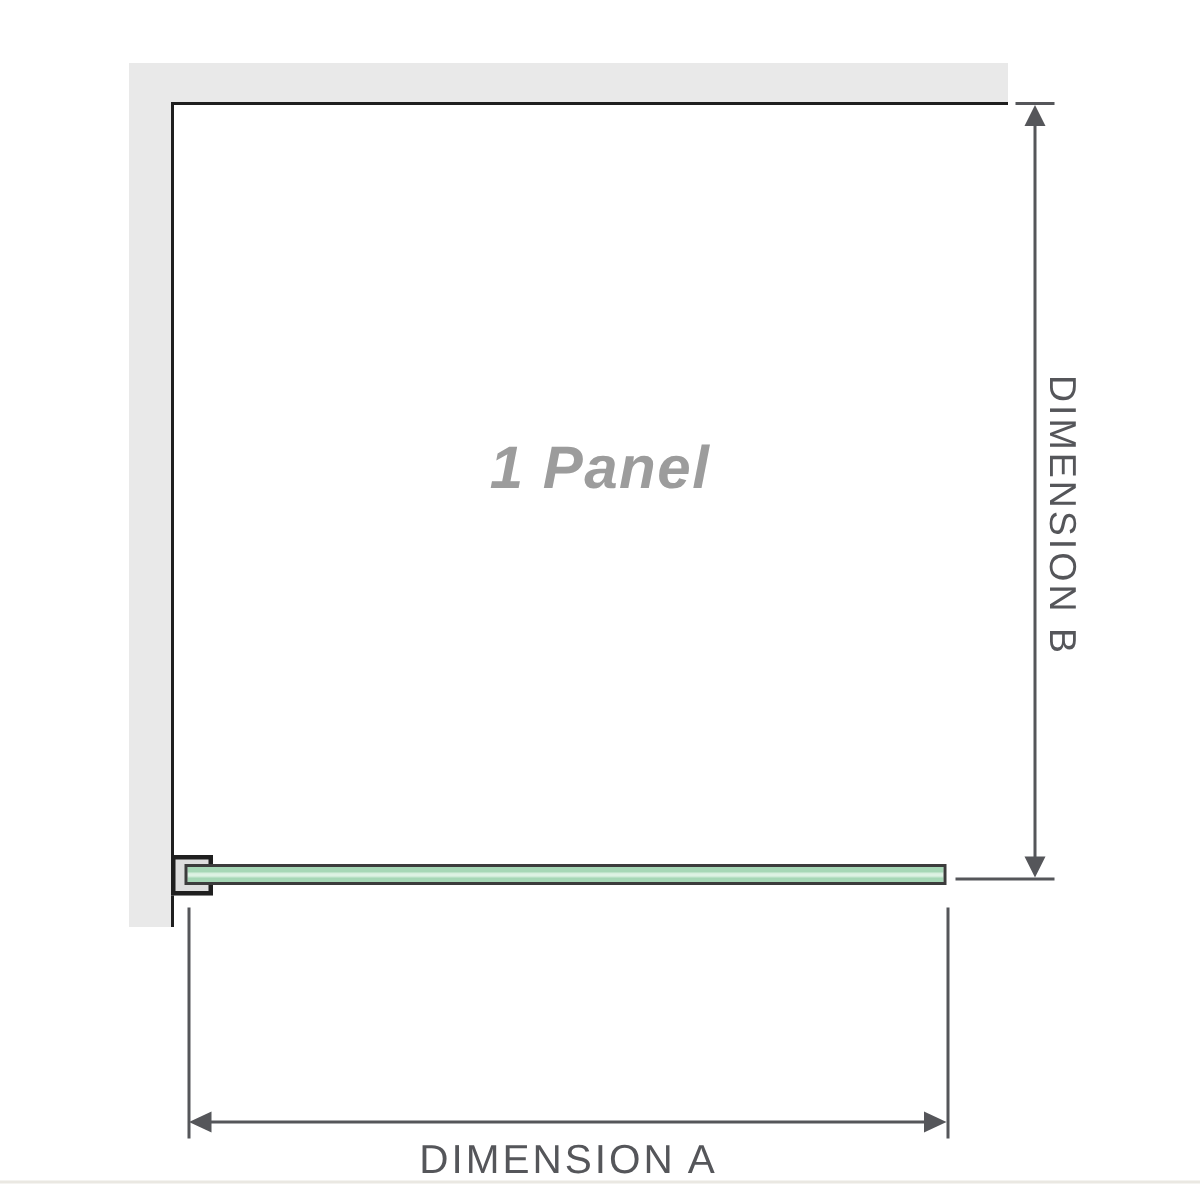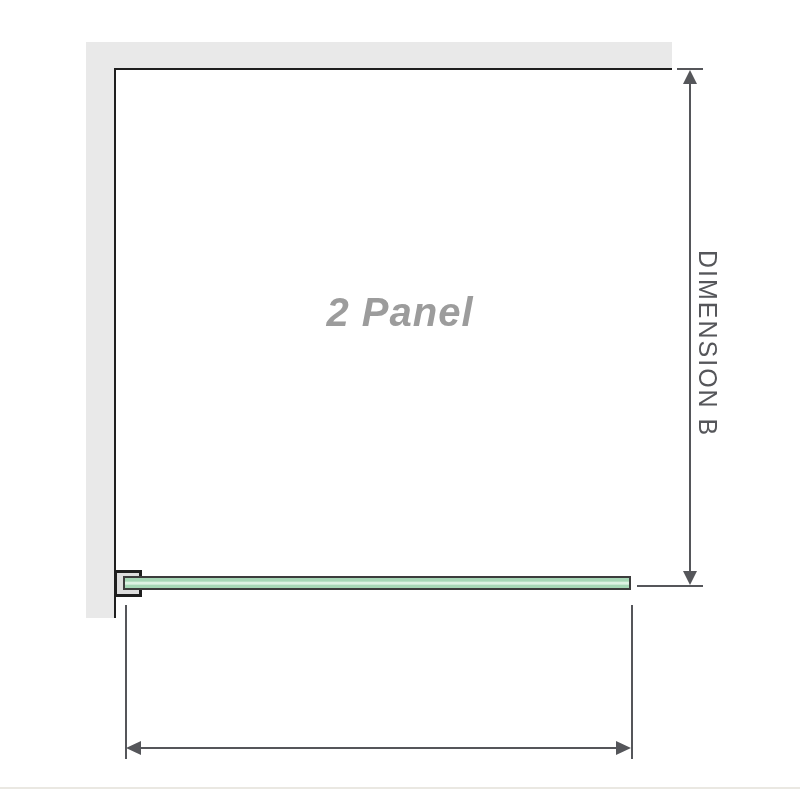--- a/index.html
+++ b/index.html
@@ -132,18 +132,19 @@
   <div class="abs dim dimb-line"></div>
   <div class="abs arrow arrow-up"></div>
   <div class="abs arrow arrow-down"></div>
   <div class="abs dim-label dimb-label">DIMENSION B</div>
 
   <div class="abs dim dima-ext-left"></div>
   <div class="abs dim dima-ext-right"></div>
   <div class="abs dim dima-line"></div>
   <div class="abs arrow arrow-left"></div>
   <div class="abs arrow arrow-right"></div>
+  <div class="abs dim-label dima-label">DIMENSION A</div>
 
-  <div class="abs panel-label">2 Panel</div>
+  <div class="abs panel-label">1 Panel</div>
 
   <div class="abs baseline-rule"></div>
 
 </div>
 
 </body></html>

